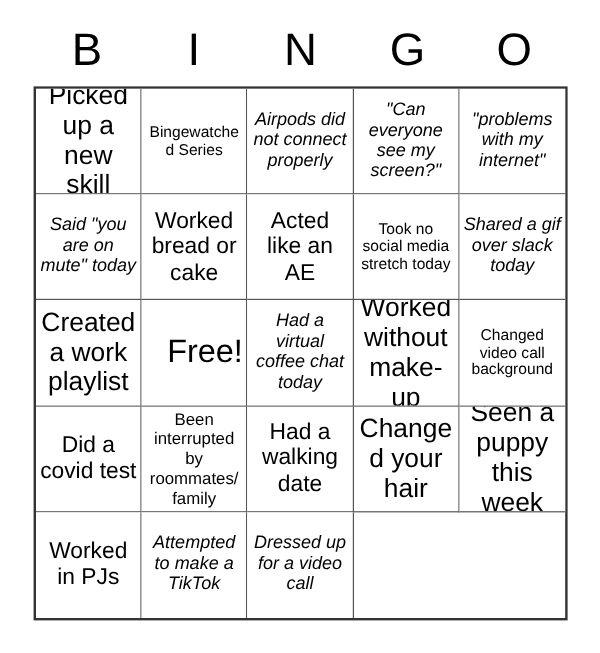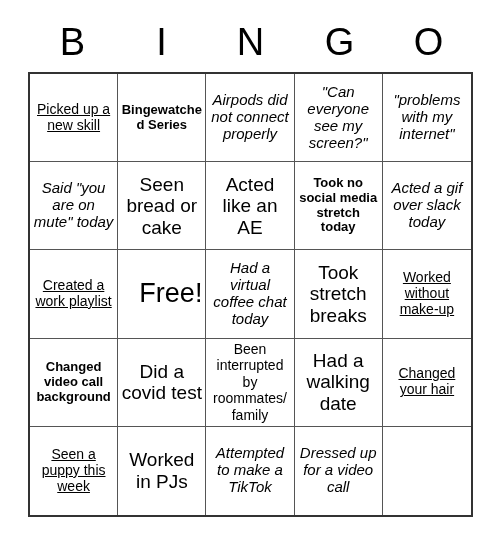--- a/index.html
+++ b/index.html
@@ -73,23 +73,23 @@
     display: block;
     width: 100%;
     line-height: 1.13;
     word-wrap: break-word;
     overflow-wrap: break-word;
     hyphens: none;
   }
   
   .fs-xxl .cell-text { font-size: 27px; line-height: 1.1; text-align: right; }
   .fs-xl  .cell-text { font-size: 19px; }
-  .fs-lg  .cell-text { font-size: 14px; text-decoration: underline; }
+  .fs-lg  .cell-text { font-size: 22px; }
   .fs-md  .cell-text { font-size: 15px; font-style: italic; }
-  .fs-sm  .cell-text { font-size: 13px; font-weight: bold; }
+  .fs-sm  .cell-text { font-size: 13px; }
   .fs-xs  .cell-text { font-size: 14px; line-height: 1.18; }
 </style>
 </head>
 <body>
 
 <div id="card">
 
   <div id="header-row">
     <div class="header-letter">B</div>
     <div class="header-letter">I</div>
@@ -112,43 +112,40 @@
         <span class="cell-text">"Can everyone see my screen?"</span>
       </div>
     <div class="cell fs-md">
         <span class="cell-text">"problems with my internet"</span>
       </div>
 
     <div class="cell fs-md">
         <span class="cell-text">Said "you are on mute" today</span>
       </div>
     <div class="cell fs-xl">
-        <span class="cell-text">Seen bread or cake</span>
+        <span class="cell-text">Worked bread or cake</span>
       </div>
     <div class="cell fs-xl">
         <span class="cell-text">Acted like an AE</span>
       </div>
     <div class="cell fs-sm">
         <span class="cell-text">Took no social media stretch today</span>
       </div>
 
     <div class="cell fs-md">
-        <span class="cell-text">Acted a gif over slack today</span>
+        <span class="cell-text">Shared a gif over slack today</span>
       </div>
     <div class="cell fs-lg">
         <span class="cell-text">Created a work playlist</span>
       </div>
     <div class="cell fs-xxl">
         <span class="cell-text">Free!</span>
       </div>
     <div class="cell fs-md">
         <span class="cell-text">Had a virtual coffee chat today</span>
-      </div>
-    <div class="cell fs-xl">
-        <span class="cell-text">Took stretch breaks</span>
       </div>
 
     <div class="cell fs-lg">
         <span class="cell-text">Worked without make-up</span>
       </div>
     <div class="cell fs-sm">
         <span class="cell-text">Changed video call background</span>
       </div>
     <div class="cell fs-xl">
         <span class="cell-text">Did a covid test</span>

